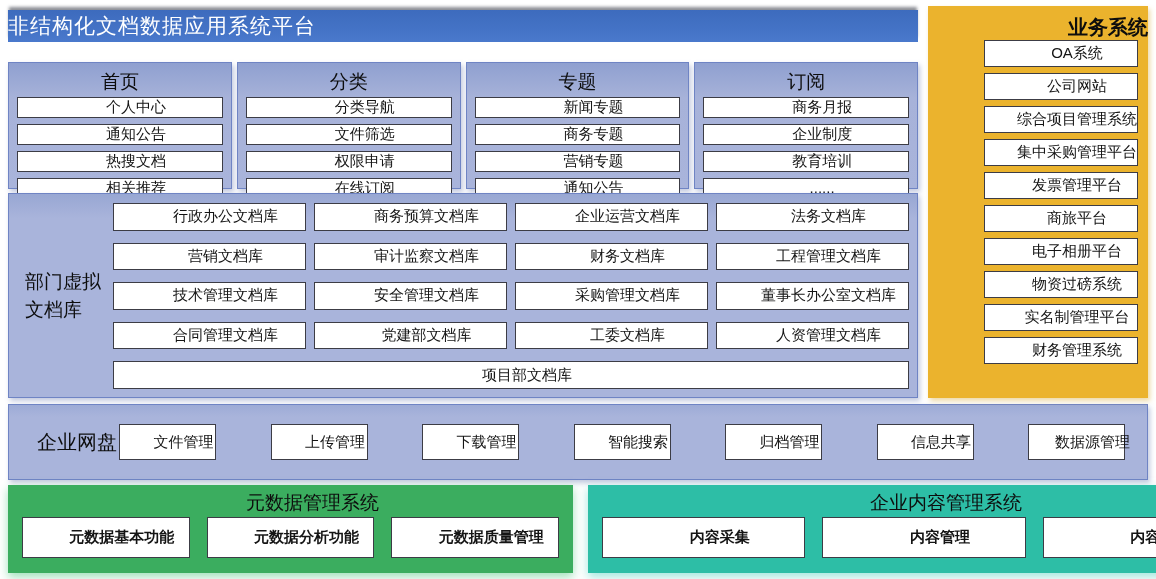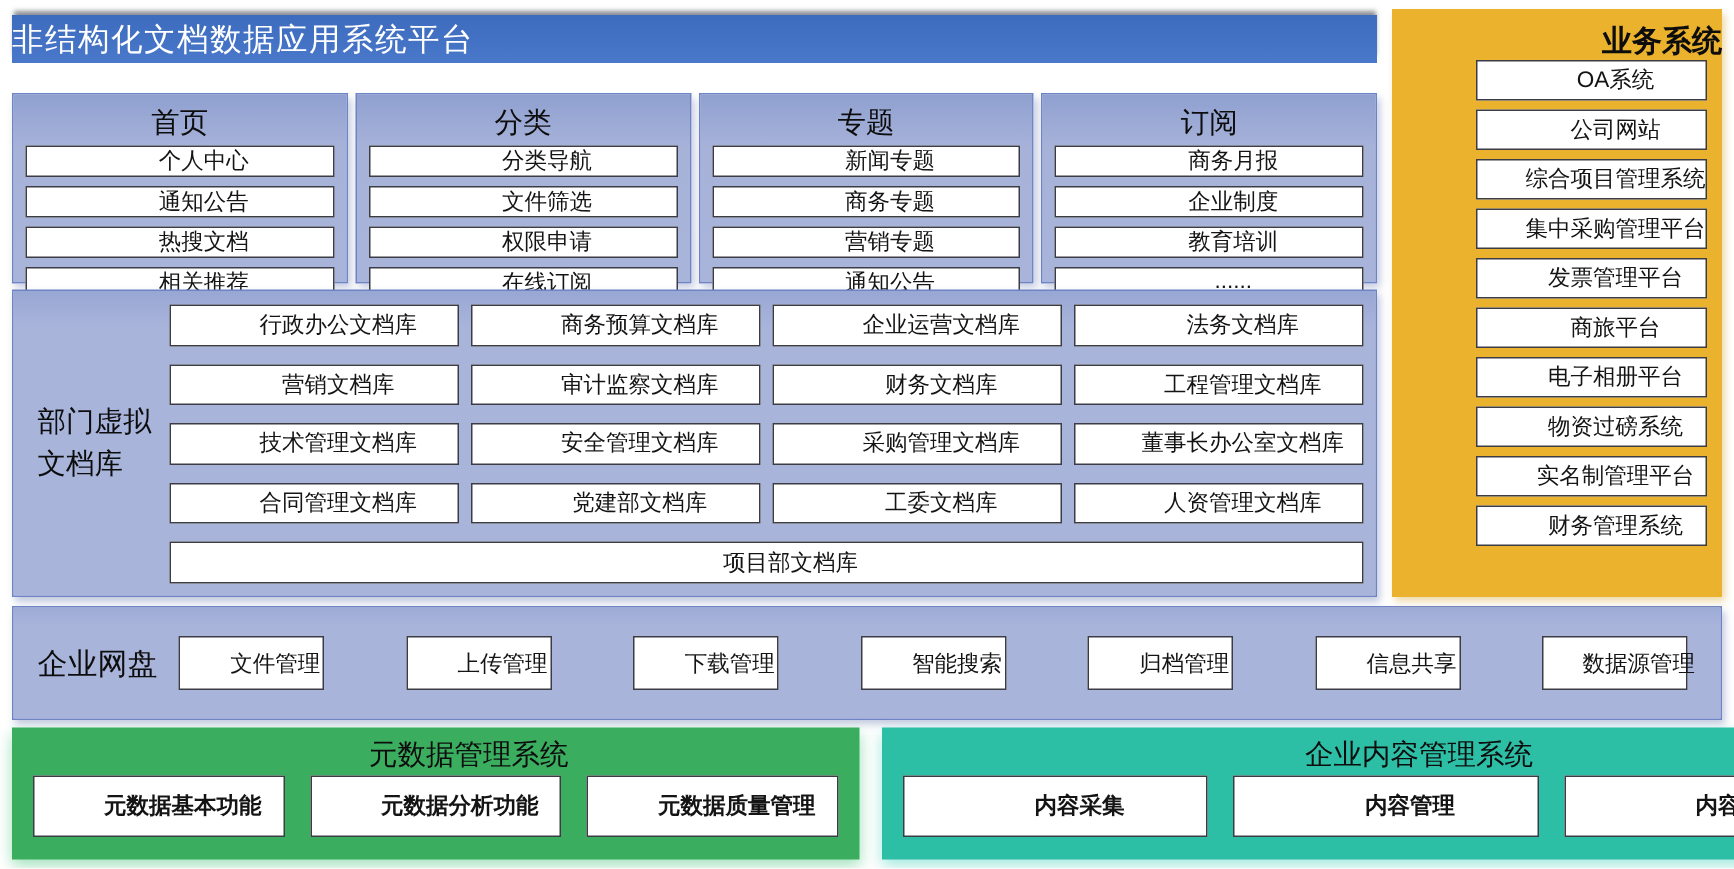--- a/index.html
+++ b/index.html
@@ -33,21 +33,21 @@
   .dept-label{position:absolute;left:16px;top:0;bottom:0;width:88px;display:flex;align-items:center;
               font-size:19px;line-height:1.45;color:#0d0d0d;}
   .dept-grid{position:absolute;left:104px;right:8px;top:9px;bottom:8px;display:grid;
              grid-template-columns:repeat(4,1fr);grid-template-rows:repeat(5,1fr);gap:12px 8px;}
   .dept-grid .span-all{grid-column:1 / -1;}
 
   
   .disk{position:absolute;left:8px;top:404px;width:1140px;height:76px;box-sizing:border-box;
         border:1px solid #6f84c4;background:linear-gradient(180deg,#9dabd6 0%,#a9b4db 16%);
         box-shadow:2px 3px 5px rgba(120,135,185,.45);display:flex;align-items:center;}
-  .disk-label{margin-left:16px;width:92px;font-size:20px;color:#0d0d0d;flex:none;}
+  .disk-label{margin-left:16px;width:92px;font-size:20px;color:#0d0d0d;flex:none;text-align:right;}
   .disk-items{flex:1;display:flex;justify-content:space-between;margin-right:22px;margin-left:2px;}
   .disk-items .wbox{width:97px;height:36px;}
 
   
   .bottom-panel{position:absolute;top:485px;height:88px;box-sizing:border-box;display:flex;flex-direction:column;}
   .meta{left:8px;width:565px;background:#3bad5f;box-shadow:0 4px 9px rgba(80,200,130,.55);}
   .ecm{left:588px;width:672px;background:#2dbea6;box-shadow:0 4px 9px rgba(70,210,190,.5);}
   .bottom-title{text-align:center;font-size:19px;padding-top:5px;height:30px;box-sizing:border-box;color:#0d0d0d;padding-left:44px;}
   .bottom-items{flex:1;display:flex;gap:17px;margin:2px 14px 15px 14px;font-weight:bold;}
   .bottom-items .wbox{flex:1;}

